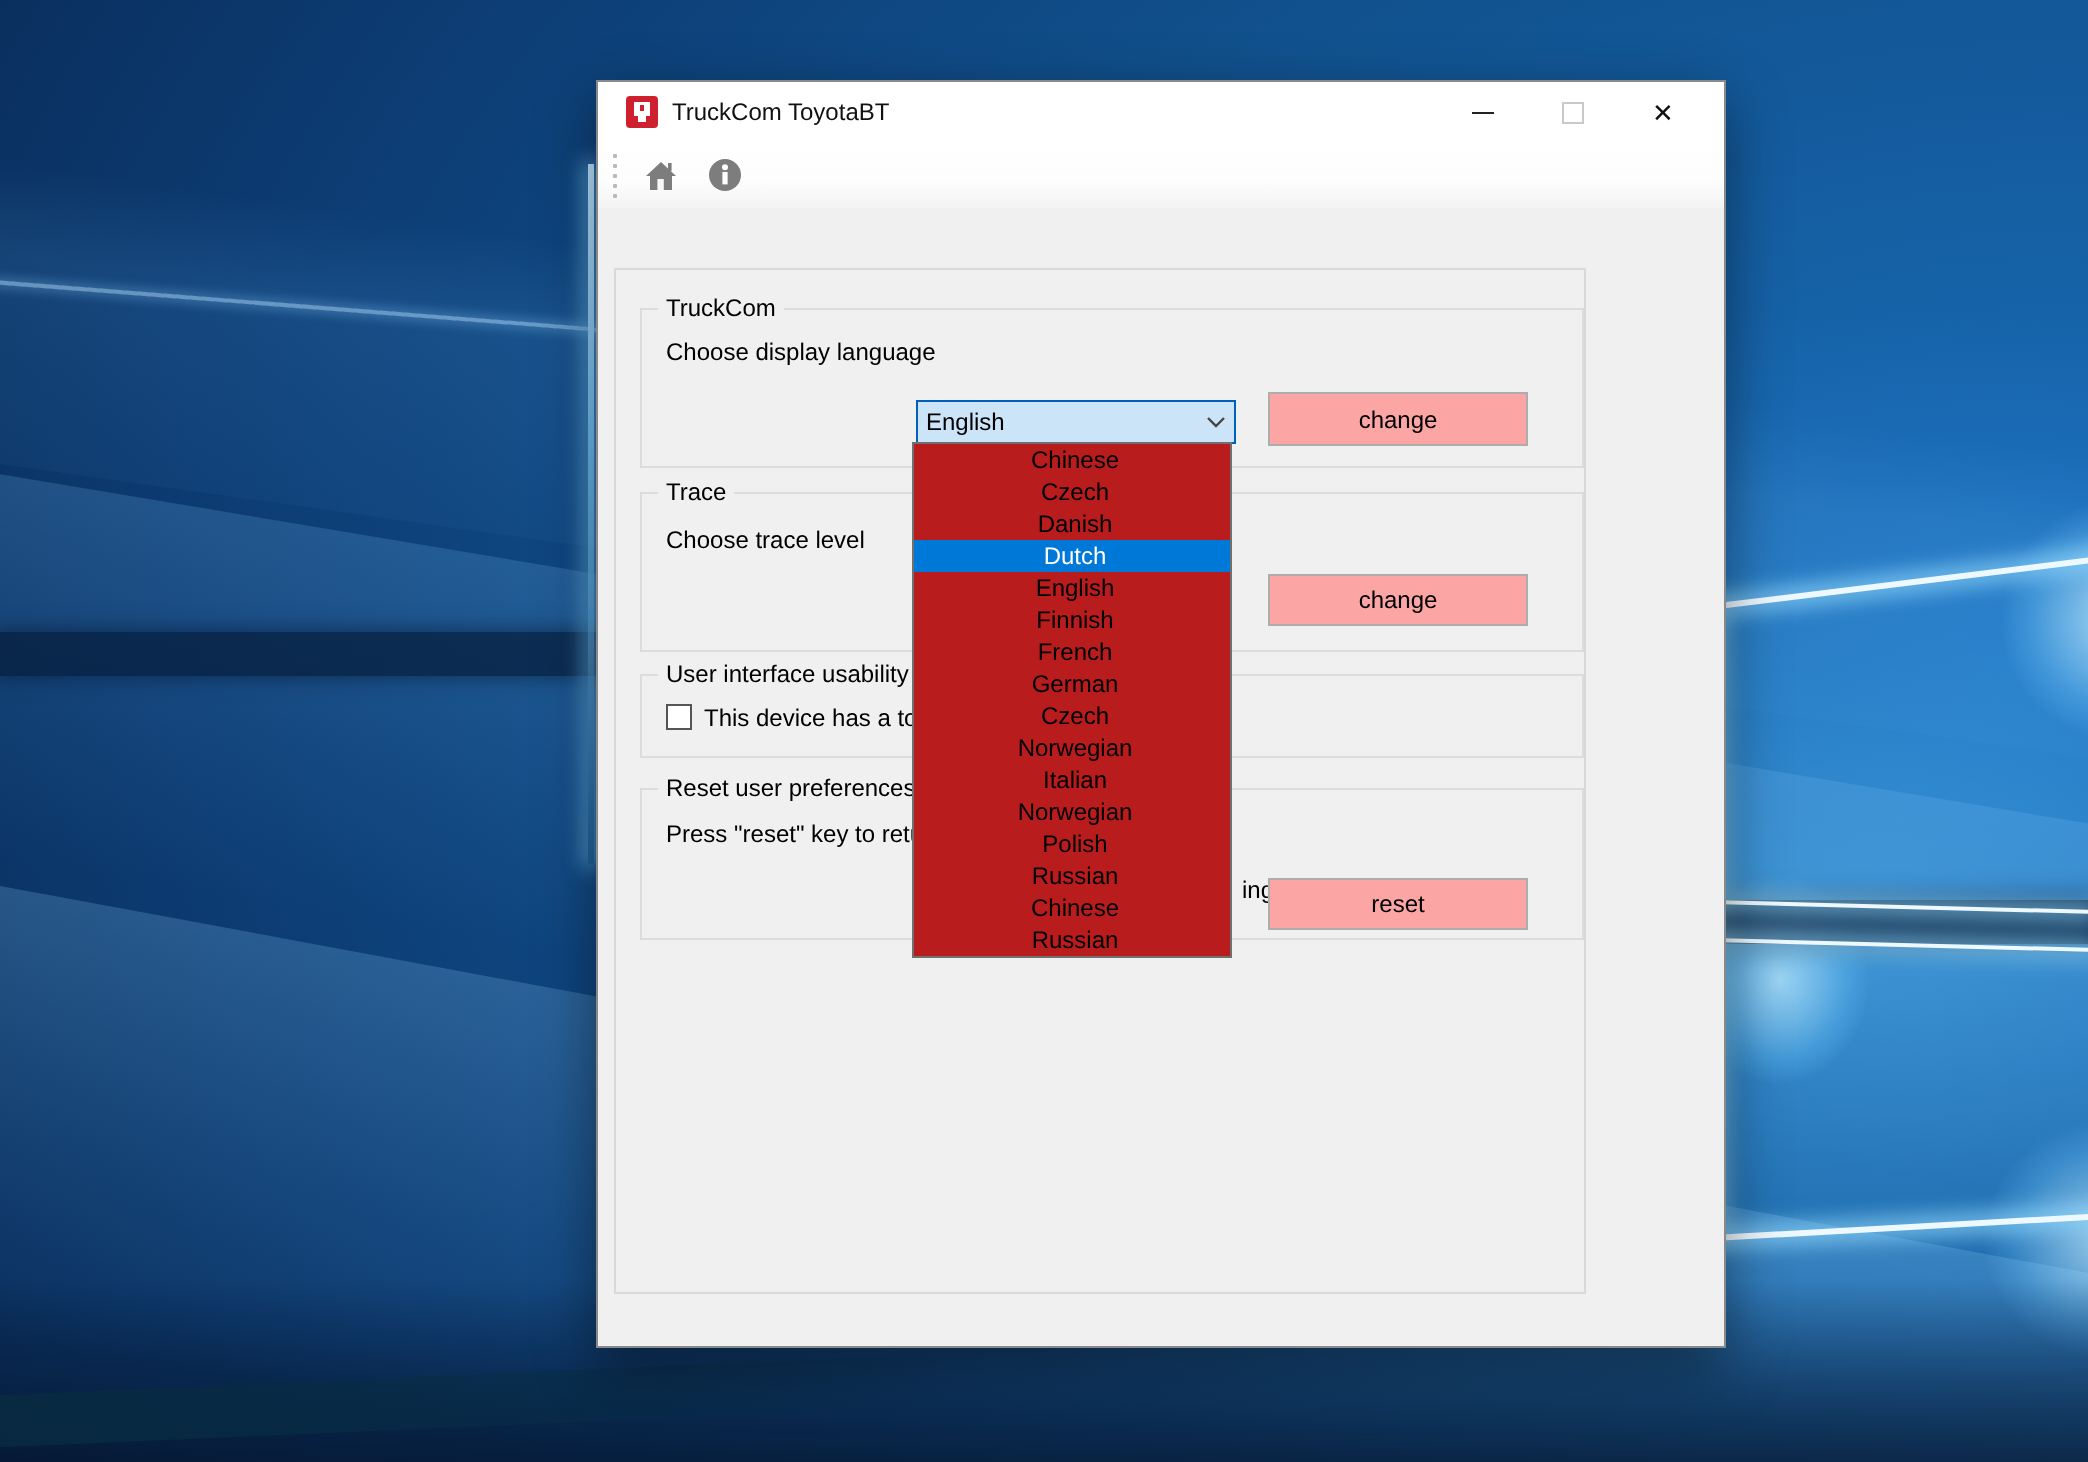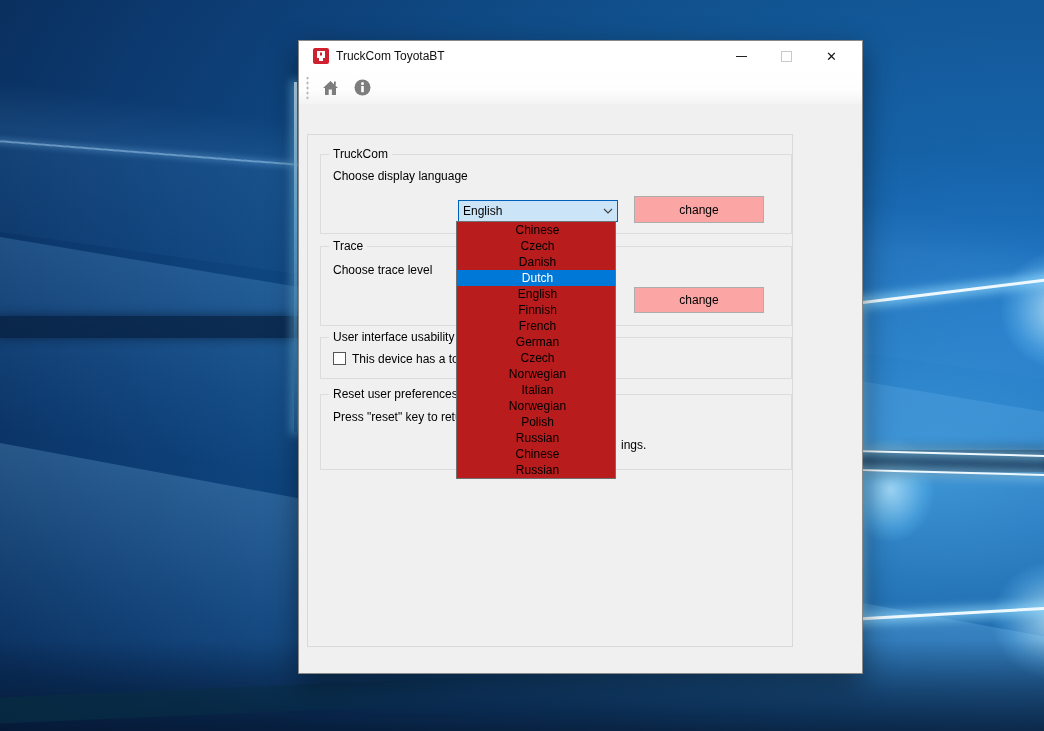--- a/index.html
+++ b/index.html
@@ -201,20 +201,21 @@
       <div class="group g-usability">
         <span class="group-label">User interface usability</span>
         <div class="checkbox"></div>
         <span class="g-text" style="left:31px;top:14px;">This device has a touc</span>
       </div>
 
       <div class="group g-reset">
         <span class="group-label">Reset user preferences</span>
         <span class="g-text" style="left:12px;top:15px;">Press "reset" key to retur</span>
         <span class="g-text" style="left:300px;top:15px;margin-top:28px;">ings.</span>
+        <div class="btn" style="left:313px;top:44px;height:26px;">reset</div>
       </div>
 
     </div>
 
     <div class="dropdown">
       <div class="dd-item">Chinese</div>
       <div class="dd-item">Czech</div>
       <div class="dd-item">Danish</div>
       <div class="dd-item selected">Dutch</div>
       <div class="dd-item">English</div>

